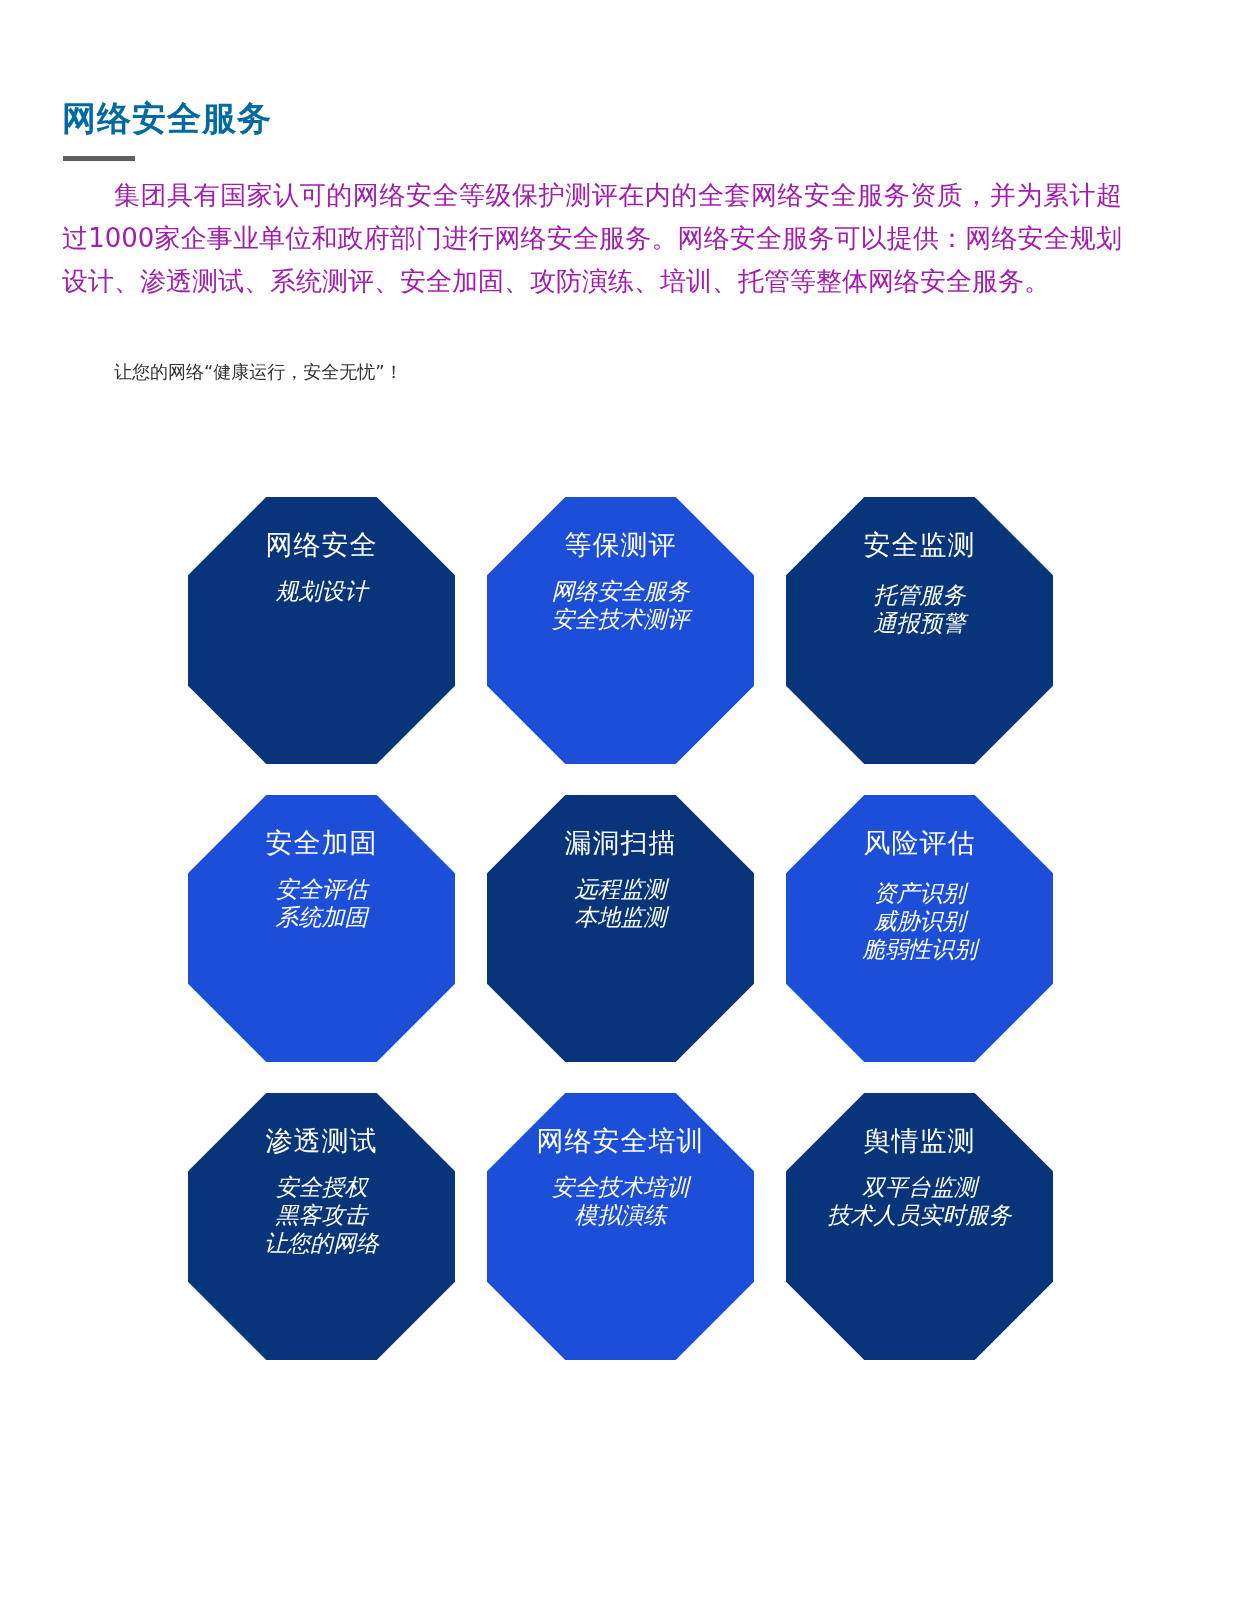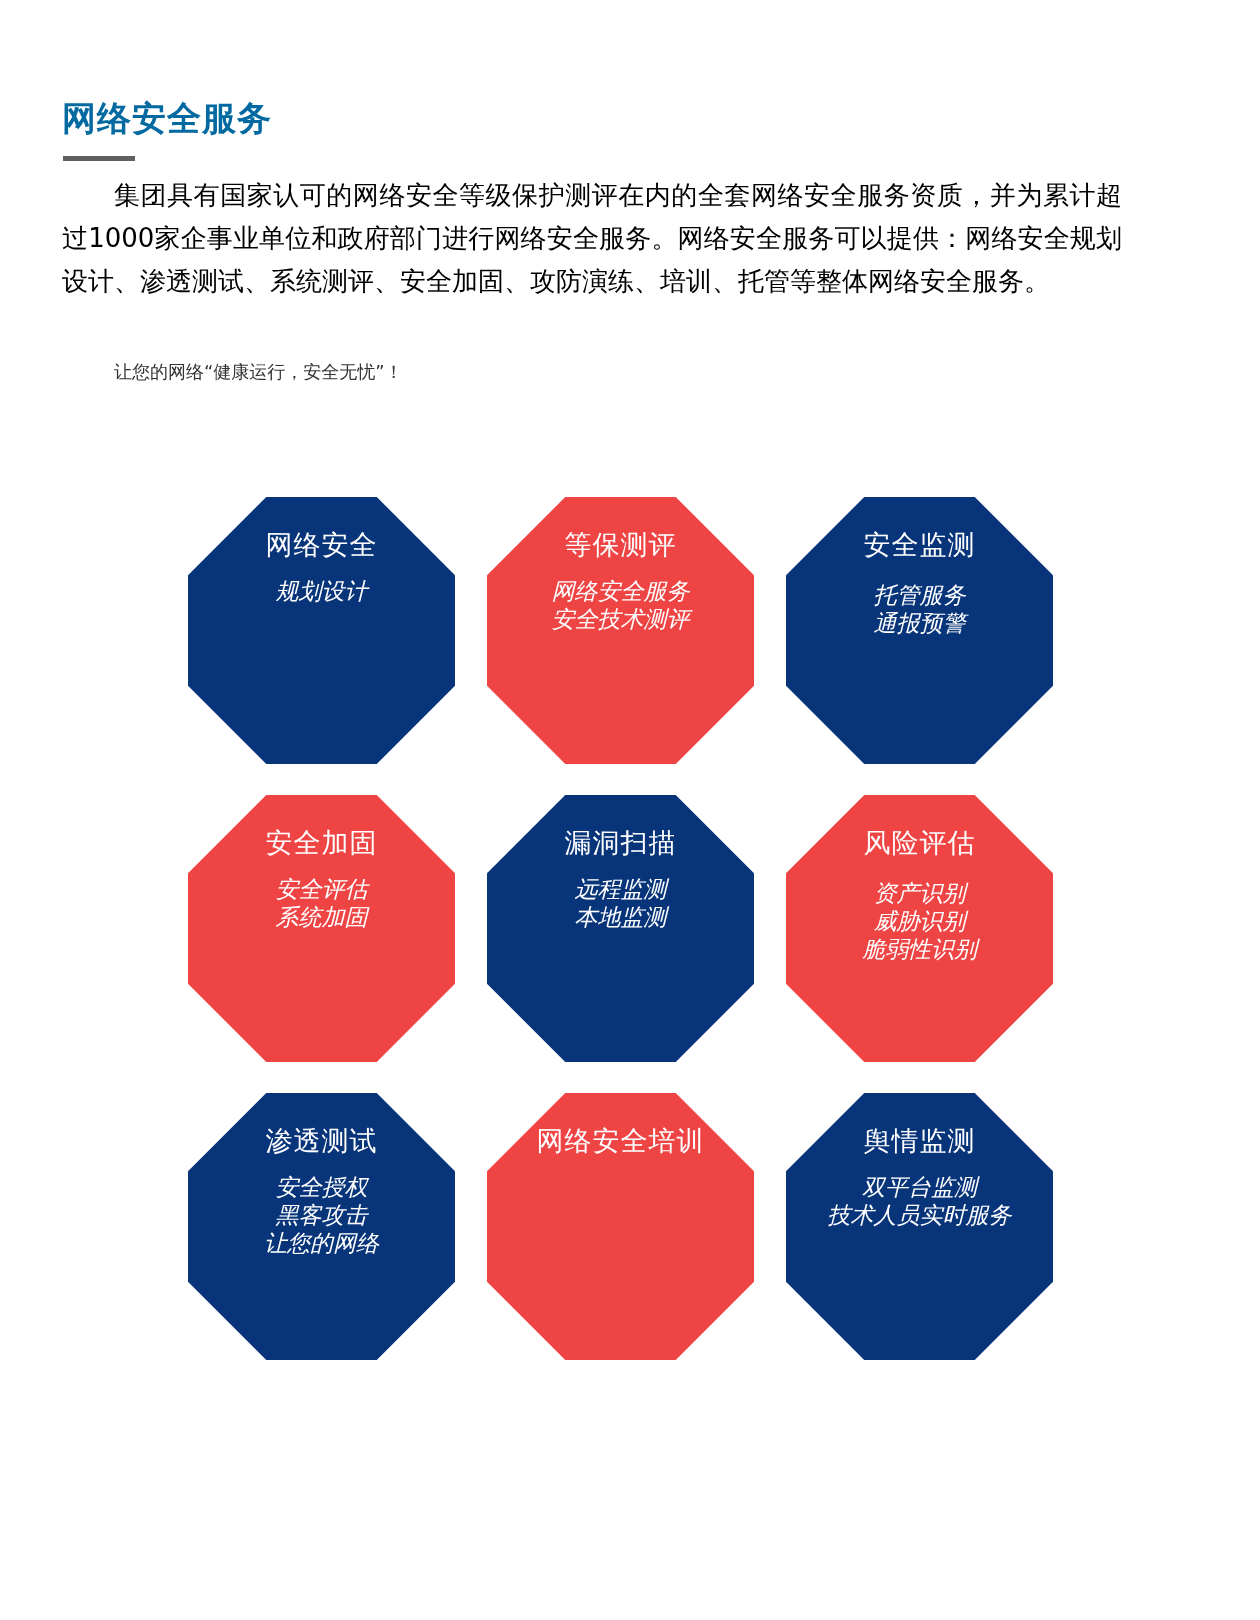--- a/index.html
+++ b/index.html
@@ -2,29 +2,29 @@
 <html><head>
 <meta charset="utf-8">
 <style>
   html, body { margin: 0; padding: 0; background: #ffffff; }
   body { width: 1260px; height: 1620px; position: relative; overflow: hidden;
          font-family: "DejaVu Sans", "Liberation Sans", sans-serif; }
   .title { position: absolute; left: 62px; top: 96px; font-size: 34px; color: #0369a1;
            font-weight: bold; letter-spacing: 1px; line-height: 44px; margin: 0; }
   .title-bar { position: absolute; left: 63px; top: 156px; width: 72px; height: 5px; background: #5f6161; }
   .intro { position: absolute; left: 62px; top: 174px; width: 1060px; font-size: 26px;
-           line-height: 43px; color: #000000; margin: 0; text-indent: 52px; text-align: justify; }
+           line-height: 43px; color: #a21caf; margin: 0; text-indent: 52px; text-align: justify; }
   .slogan { position: absolute; left: 62px; top: 350px; width: 1060px; font-size: 18px;
             line-height: 43px; color: #333333; margin: 0; text-indent: 52px; }
   .grid { position: absolute; left: 188px; top: 497px; width: 865px; height: 865px; }
   .octa { position: absolute; width: 267px; height: 267px;
           clip-path: polygon(29.3% 0, 70.7% 0, 100% 29.3%, 100% 70.7%, 70.7% 100%, 29.3% 100%, 0 70.7%, 0 29.3%);
           color: #ffffff; text-align: center; box-sizing: border-box; padding-top: 30px; }
   .octa.dark { background: #08357a; }
-  .octa.light { background: #ef4444; }
+  .octa.light { background: #1d4ed8; }
   .octa .o-title { font-size: 27px; line-height: 36px; font-weight: normal; letter-spacing: 1px; display: block; }
   .octa .o-items { margin-top: 14px; display: block; }
   .octa .o-item { display: block; font-size: 23px; line-height: 28px; font-style: italic; }
 </style>
 </head>
 <body>
 
 <h1 class="title">网络安全服务</h1>
 <div class="title-bar"></div>
 <p class="intro">集团具有国家认可的网络安全等级保护测评在内的全套网络安全服务资质，并为累计超过1000家企事业单位和政府部门进行网络安全服务。网络安全服务可以提供：网络安全规划设计、渗透测试、系统测评、安全加固、攻防演练、培训、托管等整体网络安全服务。</p>
@@ -78,20 +78,24 @@
   <div class="octa dark" style="left:0;top:596px;">
     <span class="o-title">渗透测试</span>
     <span class="o-items">
       <span class="o-item">安全授权</span>
       <span class="o-item">黑客攻击</span>
       <span class="o-item">让您的网络</span>
     </span>
   </div>
   <div class="octa light" style="left:299px;top:596px;">
     <span class="o-title">网络安全培训</span>
+    <span class="o-items">
+      <span class="o-item">安全技术培训</span>
+      <span class="o-item">模拟演练</span>
+    </span>
   </div>
   <div class="octa dark" style="left:598px;top:596px;border-radius:27px;">
     <span class="o-title">舆情监测</span>
     <span class="o-items">
       <span class="o-item">双平台监测</span>
       <span class="o-item">技术人员实时服务</span>
     </span>
   </div>
 </div>
 

